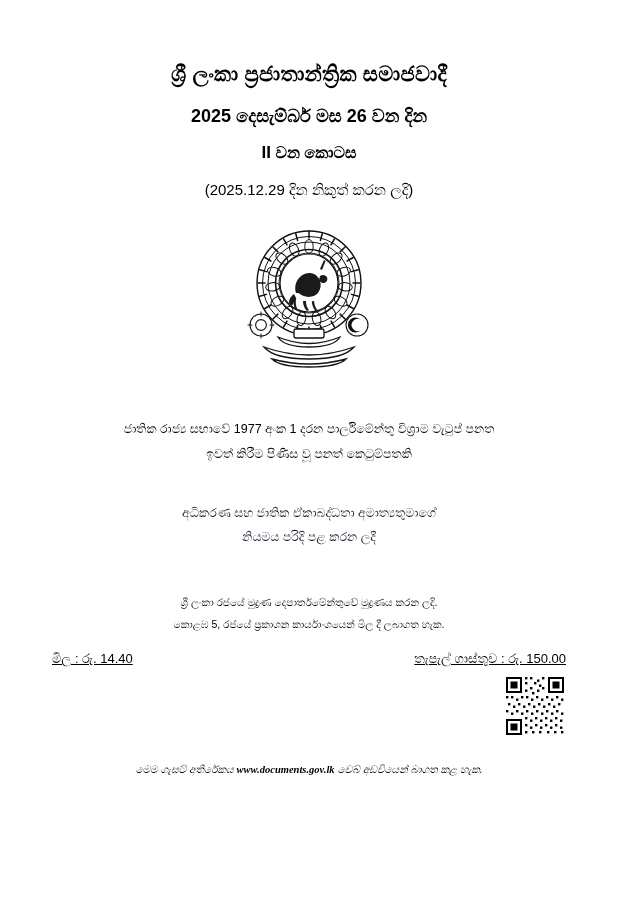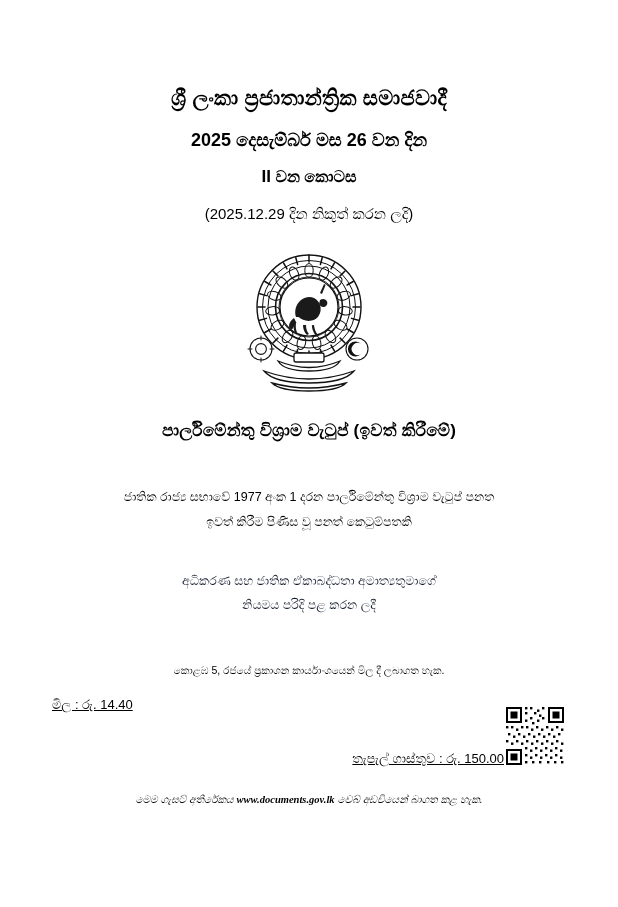--- a/index.html
+++ b/index.html
@@ -23,21 +23,21 @@
     left: 8px;
     top: 6px;
     width: 602px;
     height: 895px;
     background: #ffffff;
     box-sizing: border-box;
   }
   .center { text-align: center; }
 
   .title-block {
-    margin-top: 76px;
+    margin-top: 52px;
     padding: 0 60px;
   }
   .t-line1, .t-line2 {
     font-family: "Liberation Sans", sans-serif;
     font-size: 21px;
     font-weight: 700;
     letter-spacing: 0.3px;
     line-height: 1.55;
     color: #000;
   }
@@ -137,21 +137,21 @@
   }
   .price-left, .price-right {
     font-family: "Liberation Sans", sans-serif;
     font-size: 13px;
     font-weight: 400;
     color: #000;
     text-decoration: underline;
   }
   .price-right-wrap {
     display: flex;
-    flex-direction: row;
+    flex-direction: column;
     align-items: flex-end;
   }
 
   .qr {
     margin-top: 8px;
     width: 62px;
     height: 62px;
     background: #ffffff;
     position: relative;
   }
@@ -273,33 +273,33 @@
           <g stroke="#111" stroke-width="1" stroke-linecap="round">
             <line x1="27" y1="91" x2="27" y2="95"></line>
             <line x1="27" y1="113" x2="27" y2="117"></line>
             <line x1="14" y1="104" x2="18" y2="104"></line>
             <line x1="36" y1="104" x2="40" y2="104"></line>
           </g>
         </svg>
       </div>
     </div>
 
-    <div class="heading-main center">පාර්ලිමේන්තු විශ්‍රාම වැටුප් (ඉවත් කිරීමේ)</div>
 
     <div class="act-block center">
       <div class="act-line">ජාතික රාජ්‍ය සභාවේ 1977 අංක 1 දරන පාර්ලිමේන්තු විශ්‍රාම වැටුප් පනත</div>
       <div class="act-line">ඉවත් කිරීම පිණිස වූ පනත් කෙටුම්පතකි</div>
     </div>
 
     <div class="auth-block center">
       <div class="auth-line">අධිකරණ සහ ජාතික ඒකාබද්ධතා අමාත්‍යතුමාගේ</div>
       <div class="auth-line">නියමය පරිදි පළ කරන ලදී</div>
     </div>
 
     <div class="print-block center">
+      <div class="print-line">ශ්‍රී ලංකා රජයේ මුද්‍රණ දෙපාර්තමේන්තුවේ මුද්‍රණය කරන ලදි.</div>
       <div class="print-line">කොළඹ 5, රජයේ ප්‍රකාශන කාර්යාංශයෙන් මිල දී ලබාගත හැක.</div>
     </div>
 
     <div class="price-row">
       <div class="price-left">මිල : රු. 14.40</div>
       <div class="price-right-wrap">
         <div class="price-right">තැපැල් ගාස්තුව : රු. 150.00</div>
         <div class="qr">
           <svg viewBox="0 0 62 62" width="62" height="62" aria-hidden="true">
             <rect x="0" y="0" width="62" height="62" fill="#fff"></rect>

